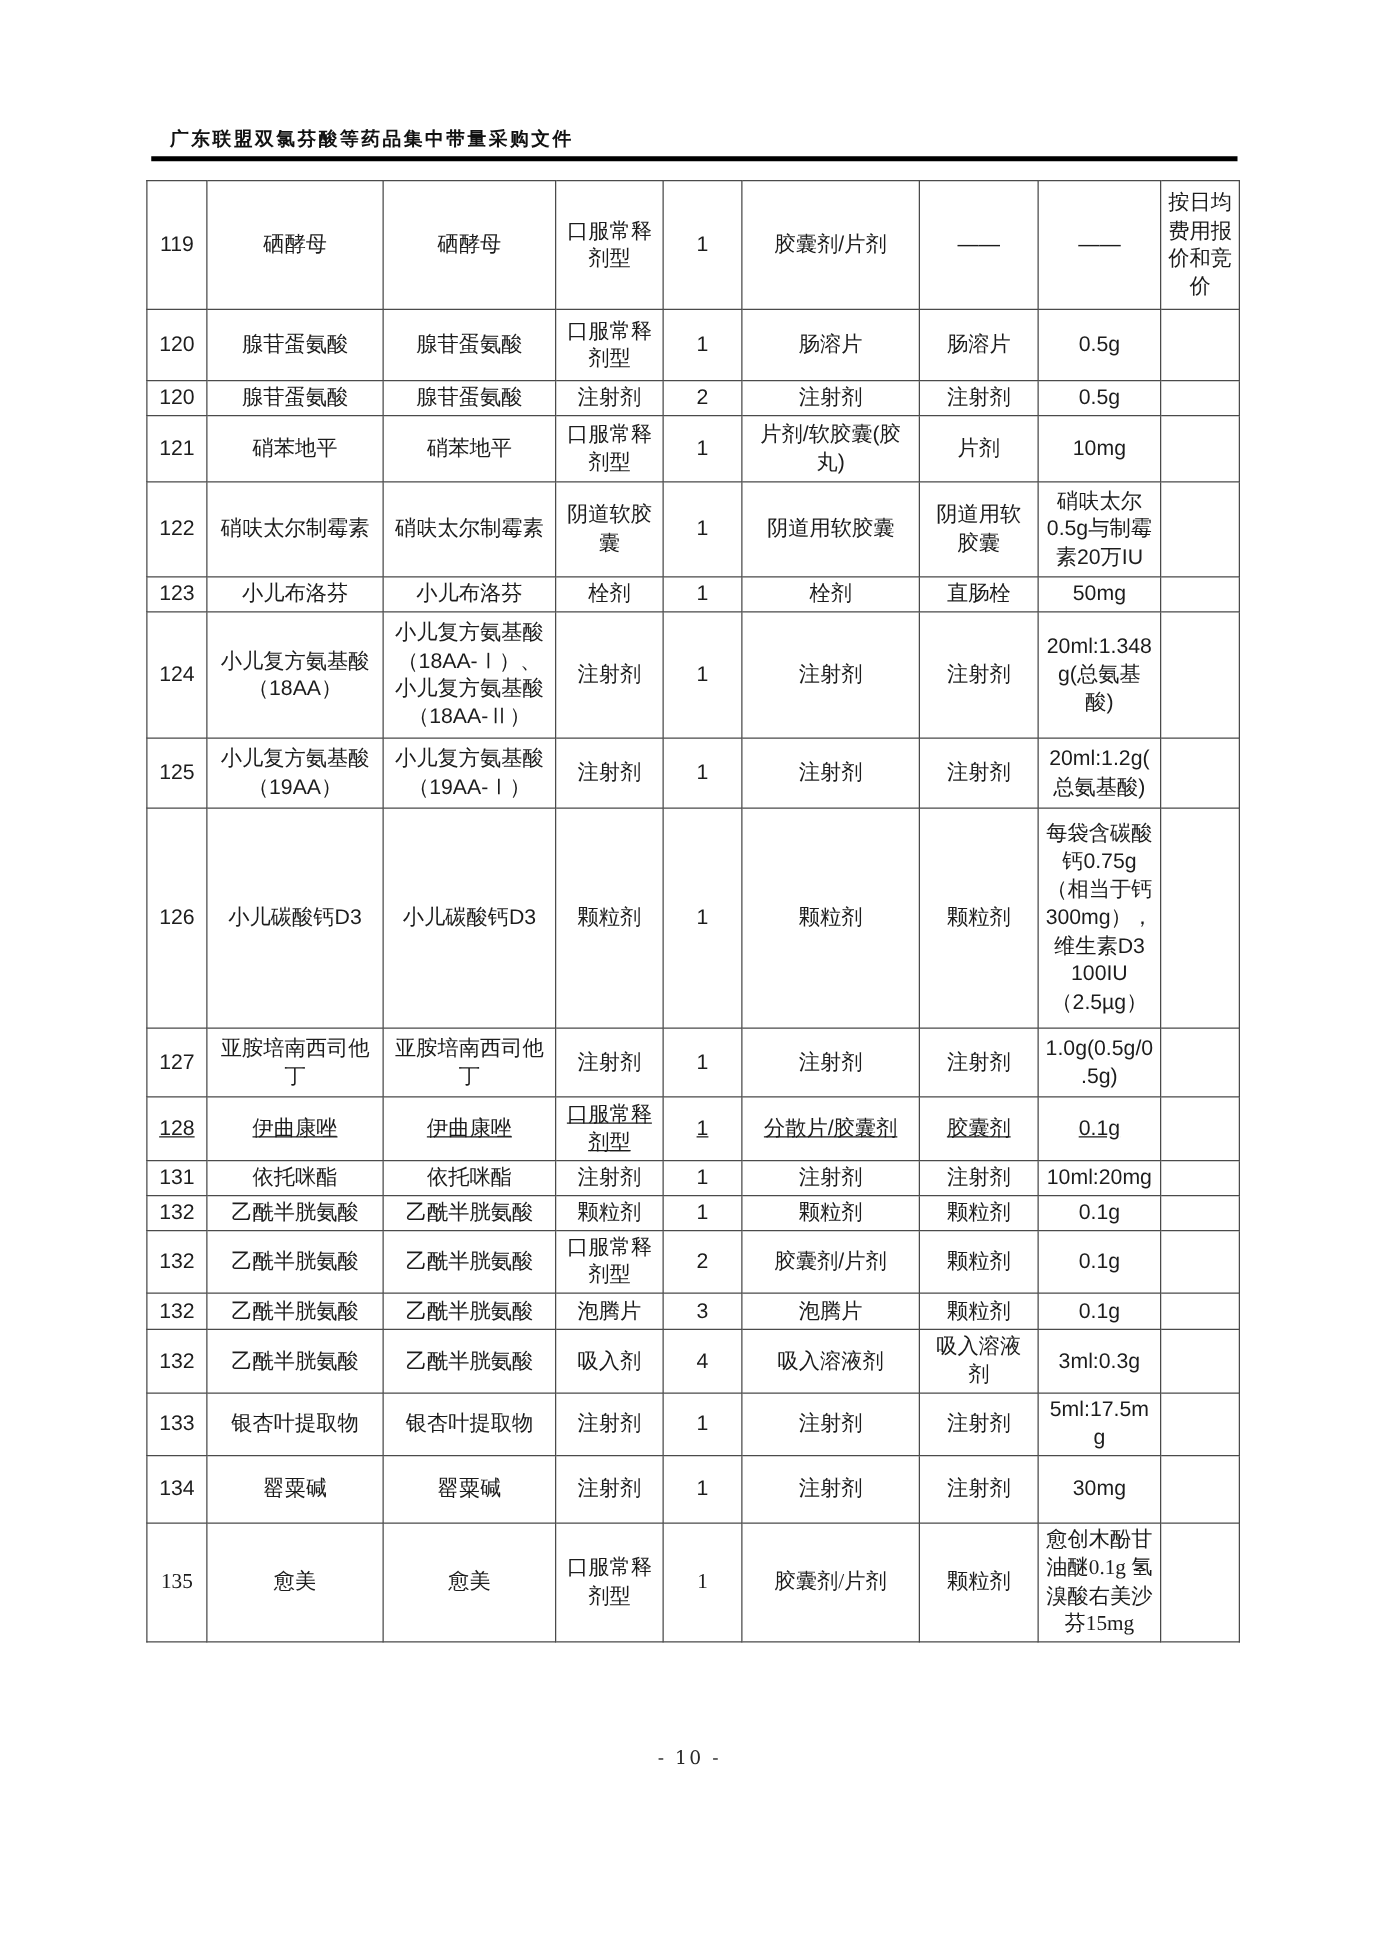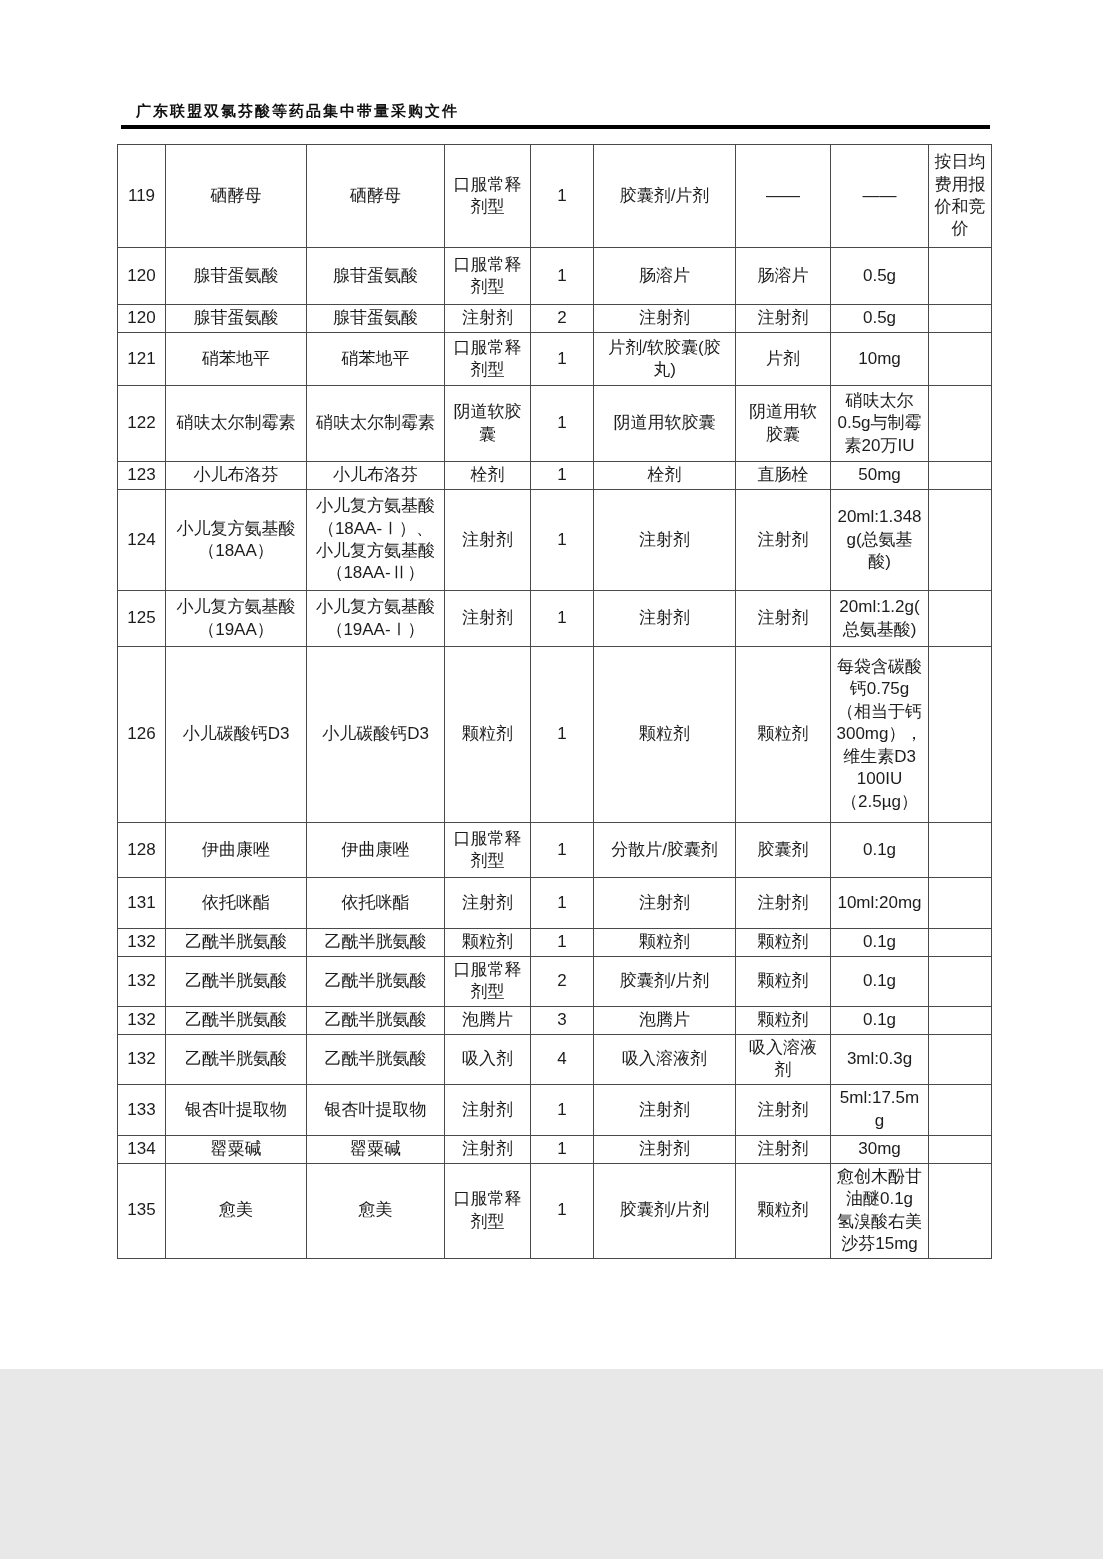--- a/index.html
+++ b/index.html
@@ -1,20 +1,20 @@
 <!DOCTYPE html>
 <html lang="zh"><head>
 <meta charset="utf-8">
 <style>
   * { margin: 0; padding: 0; box-sizing: border-box; }
   html, body { background: #e8e8e8; }
   .page {
     position: relative;
     width: 1103px;
-    height: 1369px;
+    height: 1559px;
     margin: 0 auto;
     background: #ffffff;
     font-family: "Liberation Sans", sans-serif;
     color: #1c1c1c;
     overflow: hidden;
   }
   .doc-header-title {
     position: absolute;
     left: 136px;
     top: 102px;
@@ -65,21 +65,21 @@
   #table-body tr:nth-child(1)  { height: 103px; }
   #table-body tr:nth-child(2)  { height: 57px; }
   #table-body tr:nth-child(3)  { height: 28px; }
   #table-body tr:nth-child(4)  { height: 53px; }
   #table-body tr:nth-child(5)  { height: 76px; }
   #table-body tr:nth-child(6)  { height: 28px; }
   #table-body tr:nth-child(7)  { height: 101px; }
   #table-body tr:nth-child(8)  { height: 56px; }
   #table-body tr:nth-child(9)  { height: 176px; }
   #table-body tr:nth-child(10) { height: 55px; }
-  #table-body tr:nth-child(11) { height: 51px; }
+  #table-body tr:nth-child(11) { height: 51px; text-decoration: underline; }
   #table-body tr:nth-child(12) { height: 28px; }
   #table-body tr:nth-child(13) { height: 28px; }
   #table-body tr:nth-child(14) { height: 28px; }
   #table-body tr:nth-child(15) { height: 29px; }
   #table-body tr:nth-child(16) { height: 51px; }
   #table-body tr:nth-child(17) { height: 28px; }
   #table-body tr:nth-child(18) { height: 54px; }
   #table-body tr:nth-child(19) { height: 28px; font-family: Liberation Serif, serif; }
   #table-body tr:nth-child(20) { height: 28px; }
   #table-body tr:nth-child(21) { height: 107px; }
@@ -210,20 +210,31 @@
           <td>小儿碳酸钙D3</td>
           <td>小儿碳酸钙D3</td>
           <td>颗粒剂</td>
           <td>1</td>
           <td>颗粒剂</td>
           <td>颗粒剂</td>
           <td>每袋含碳酸钙0.75g（相当于钙300mg），维生素D3 100IU（2.5µg）</td>
           <td></td>
         </tr>
         <tr>
+          <td>127</td>
+          <td>亚胺培南西司他丁</td>
+          <td>亚胺培南西司他丁</td>
+          <td>注射剂</td>
+          <td>1</td>
+          <td>注射剂</td>
+          <td>注射剂</td>
+          <td>1.0g(0.5g/0.5g)</td>
+          <td></td>
+        </tr>
+        <tr>
           <td>128</td>
           <td>伊曲康唑</td>
           <td>伊曲康唑</td>
           <td>口服常释剂型</td>
           <td>1</td>
           <td>分散片/胶囊剂</td>
           <td>胶囊剂</td>
           <td>0.1g</td>
           <td></td>
         </tr>

